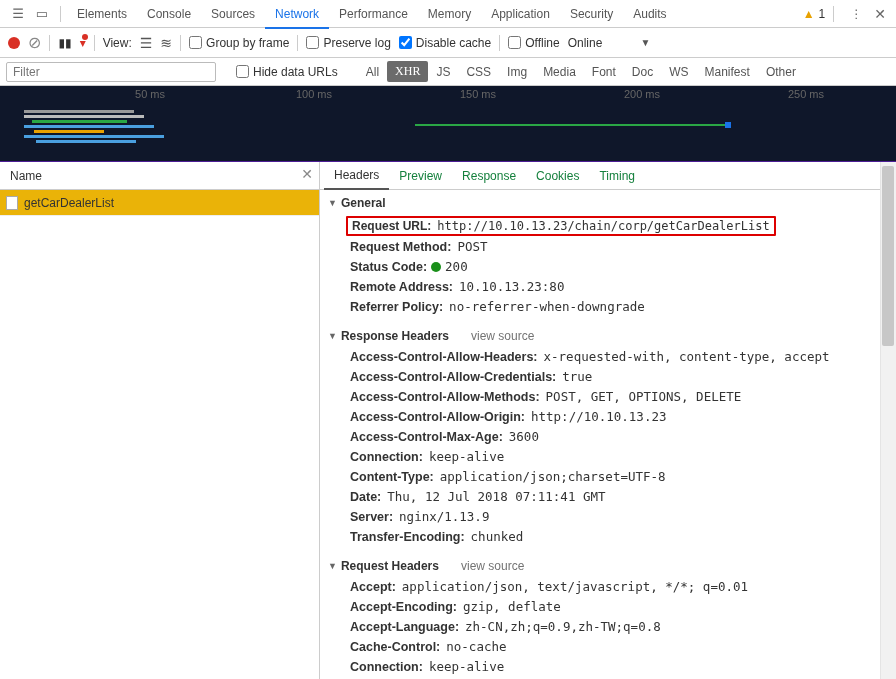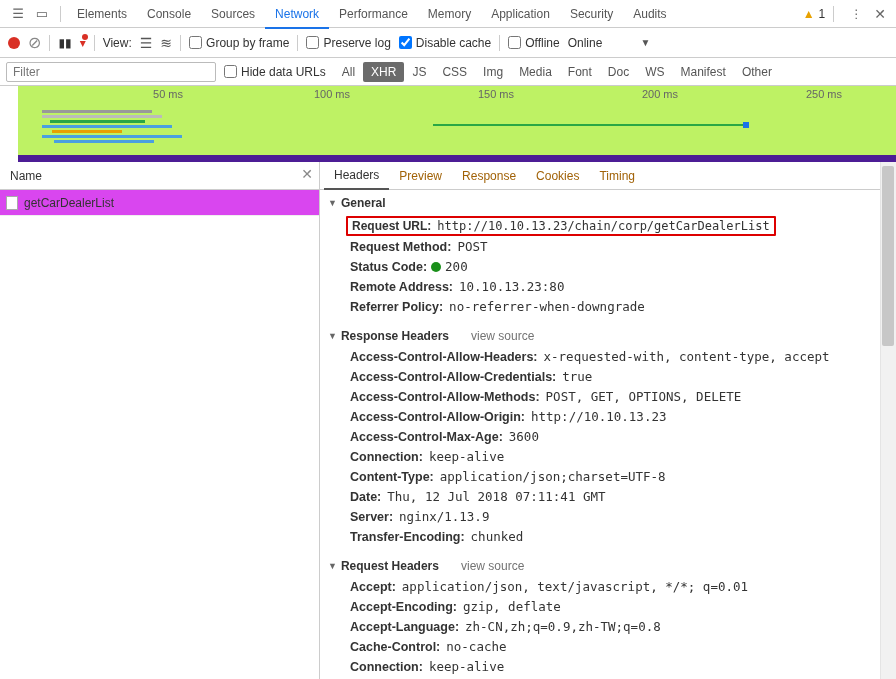--- a/index.html
+++ b/index.html
@@ -19,44 +19,44 @@
   .sep { width:1px; height:16px; background:#ccc; }
   .cam { color:#333; }
   .funnel { color:#d93025; position:relative; }
   .funnel::after { content:""; position:absolute; right:-2px; top:-2px; width:6px; height:6px; background:#d93025; border-radius:50%; }
   .view-label { color:#333; }
   .mini-icon { color:#555; font-size:14px; cursor:pointer; }
   .cb { display:inline-flex; align-items:center; gap:4px; }
   .cb input { margin:0; }
   .caret { color:#555; font-size:10px; }
 
-  .filter-row { height:28px; border-bottom:1px solid #ccc; display:flex; align-items:center; padding:0 6px; gap:8px; }
+  .filter-row { height:28px; border-bottom:1px solid #ccc; display:flex; align-items:center; padding:0 6px; gap:20px; }
   .filter-input { flex:0 0 210px; height:20px; border:1px solid #bbb; border-radius:2px; padding:0 6px; font-size:12px; color:#888; }
   .type-tabs { display:flex; align-items:center; gap:0; }
   .type-tab { padding:3px 8px; color:#555; cursor:pointer; }
-  .type-tab.active { background:#6b6b6b; color:#fff; border-radius:2px; }
-
-  .timeline { height:76px; border-bottom:7px solid #4c1d95; position:relative; background:#bef264;margin-left:18px; }
+  .type-tab.active { background:#6b6b6b; color:#fff; border-radius:2px;font-family:Liberation Serif, serif; }
+
+  .timeline { height:76px; border-bottom:1px solid #4c1d95; position:relative; background:#0f172a; }
   .tl-tick { position:absolute; top:2px; font-size:11px; color:#666; transform:translateX(-50%); }
   .tl-bars { position:absolute; top:22px; left:24px; }
   .tl-bars div { height:3px; margin:2px 0; }
   .tl-mid { position:absolute; top:38px; left:415px; width:310px; height:2px; background:#2aa745; }
   .tl-mid::after { content:""; position:absolute; right:-6px; top:-2px; width:6px; height:6px; background:#1a73e8; }
 
   .content { display:flex; height:calc(679px - 28px - 30px - 28px - 76px); }
   .left { width:320px; border-right:1px solid #ccc; display:flex; flex-direction:column; }
   .left-head { height:28px; border-bottom:1px solid #ccc; display:flex; align-items:center; padding:0 10px; color:#333; position:relative; }
   .left-head .close { position:absolute; right:6px; top:4px; color:#888; cursor:pointer; font-size:14px; }
-  .req-row { height:26px; display:flex; align-items:center; gap:6px; padding:0 6px; background:#d946ef; border-bottom:1px solid #eee; }
+  .req-row { height:26px; display:flex; align-items:center; gap:6px; padding:0 6px; background:#eab308; border-bottom:1px solid #eee; }
   .doc-icon { width:12px; height:14px; border:1px solid #aaa; background:#fff; }
   .left-body { flex:1; }
 
   .right { flex:1; display:flex; flex-direction:column; position:relative; }
   .right-tabs { height:28px; border-bottom:1px solid #ccc; display:flex; align-items:center; padding:0 4px; }
-  .right-tab { padding:6px 10px; color:#a16207; cursor:pointer; }
+  .right-tab { padding:6px 10px; color:#15803d; cursor:pointer; }
   .right-tab.active { color:#333; border-bottom:2px solid #555; }
   .right-body { flex:1; overflow-y:auto; padding:2px 0 0 2px; position:relative; }
   .right-scroll-track { position:absolute; right:0; top:0; width:16px; height:100%; background:#f1f1f1; border-left:1px solid #e4e4e4; }
   .right-scroll-thumb { position:absolute; right:2px; top:4px; width:12px; height:180px; background:#c7c7c7; border-radius:2px; }
 
   .section-title { display:flex; align-items:center; gap:4px; color:#333; padding:4px 6px; font-size:12px; }
   .section-title .tri { font-size:9px; color:#666; }
   .section-title .vs { color:#737373; font-weight:normal; margin-left:18px; cursor:pointer; }
   .kv { padding:1px 12px 1px 28px; font-size:12.5px; line-height:17px; }
   .kv b { font-weight:600; color:#333; }

